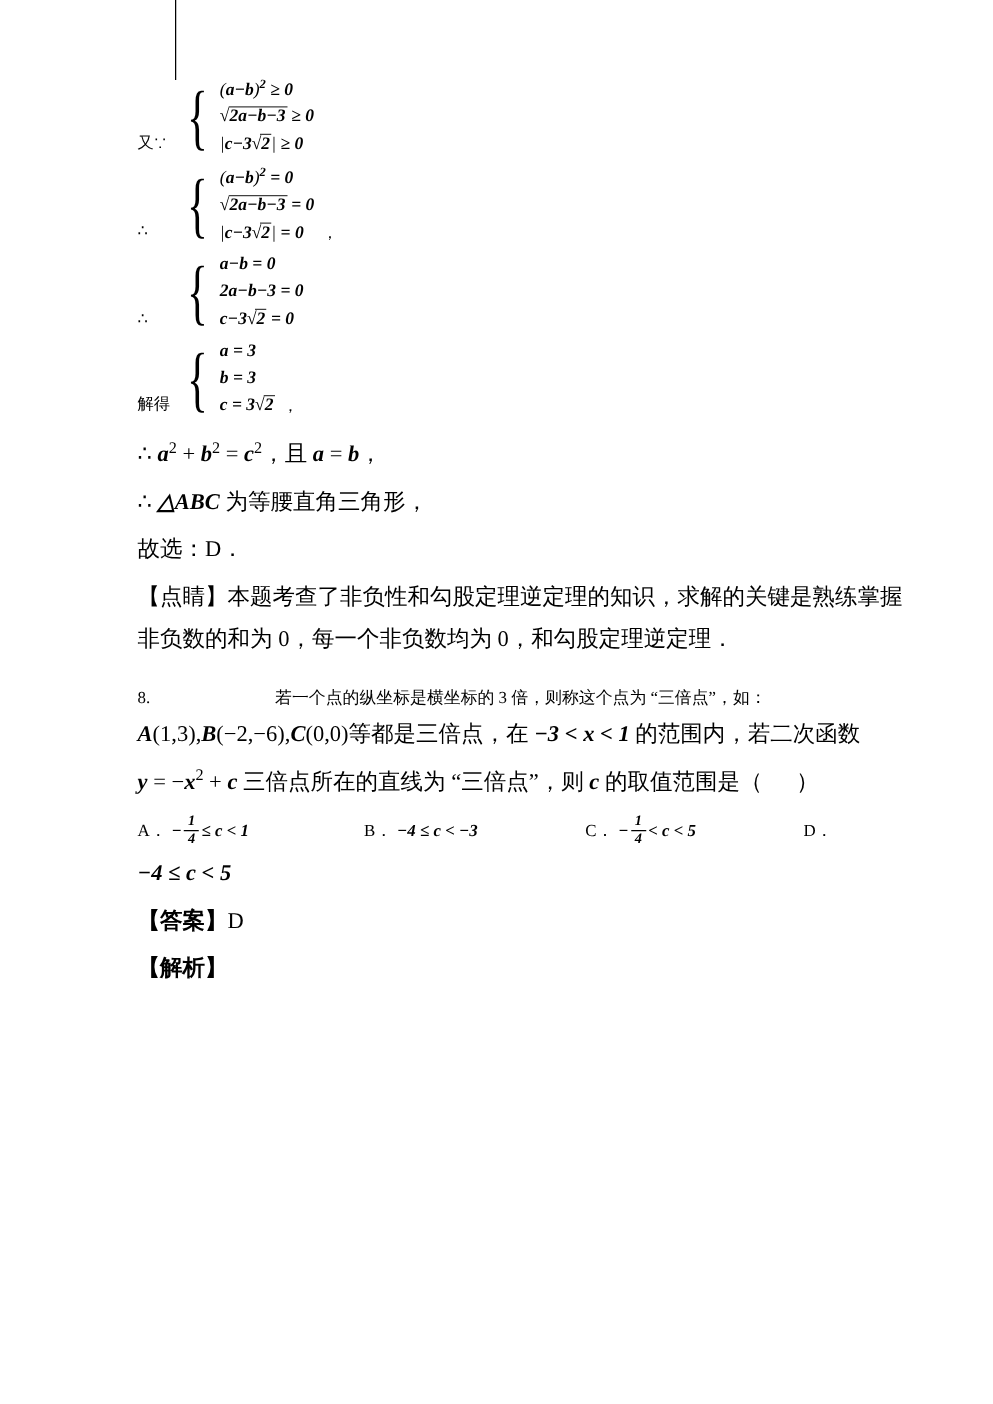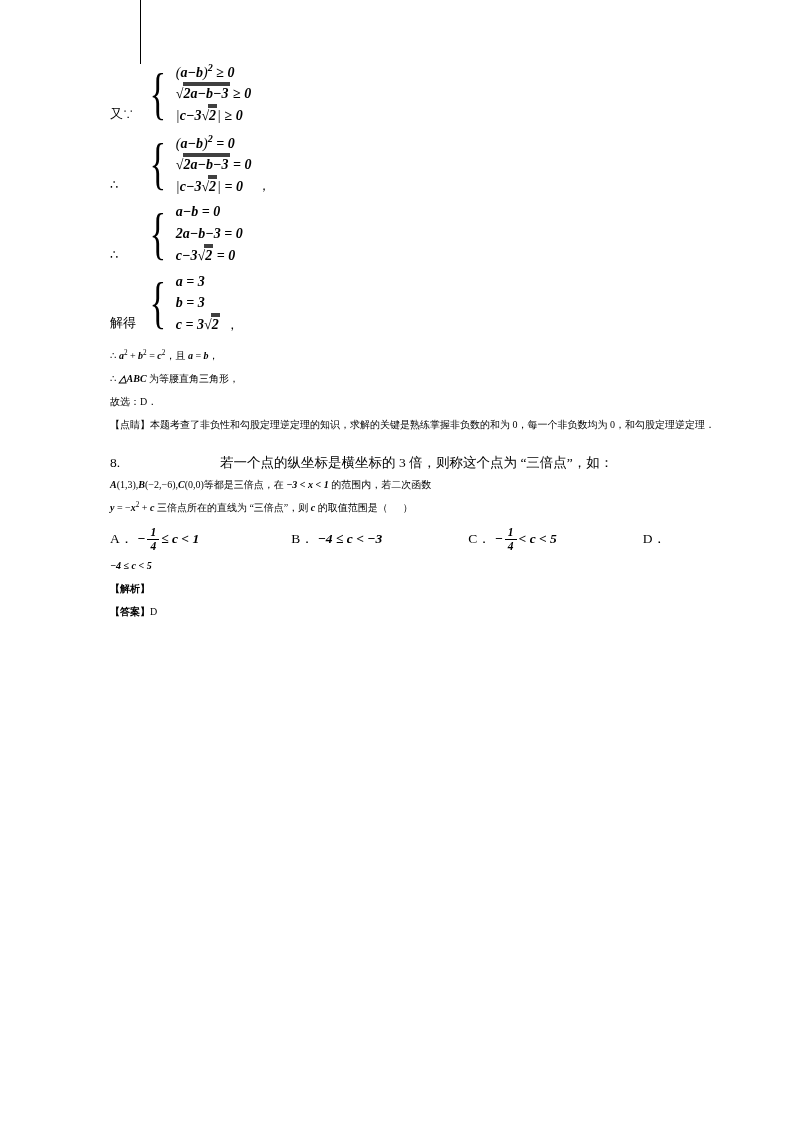--- a/index.html
+++ b/index.html
@@ -71,30 +71,30 @@
     align-self: flex-end;
     font-size: 13px;
     padding-left: 6px;
     padding-bottom: 2px;
   }
 
   
   i.v { font-style: italic; font-weight: bold; }
   .up { vertical-align: super; font-size: 0.72em; }
   .sqrt {
-    border-top: 4px solid #404040;
+    border-top: 1px solid #404040;
     padding: 0 1px 0 1px;
     margin-left: -1px;
   }
   .radsym { font-style: normal; font-weight: normal; }
   .abs { font-weight: normal; }
 
   
   p.t {
-    font-size: 10px;
+    font-size: 18px;
     line-height: 1.9;
     margin: 0 0 4px 0;
   }
   .bold { font-weight: bold; }
   .mi { font-style: italic; font-weight: bold; }
 
   .q-head {
     display: flex;
     font-size: 13.5px;
     line-height: 1.9;
@@ -251,22 +251,22 @@
     <div class="opt">
       <span class="lab">D．</span>
     </div>
   </div>
 
   <p class="t">
     <span class="mi">−4 ≤ c &lt; 5</span>
   </p>
 
   <p class="t">
+    <span class="bold">【答案】</span><span>D</span>
+  </p>
+
+  <p class="t">
     <span class="bold">【解析】</span>
   </p>
 
-  <p class="t">
-    <span class="bold">【答案】</span><span>D</span>
-  </p>
-
 
 
 </div>
 
 </body></html>

